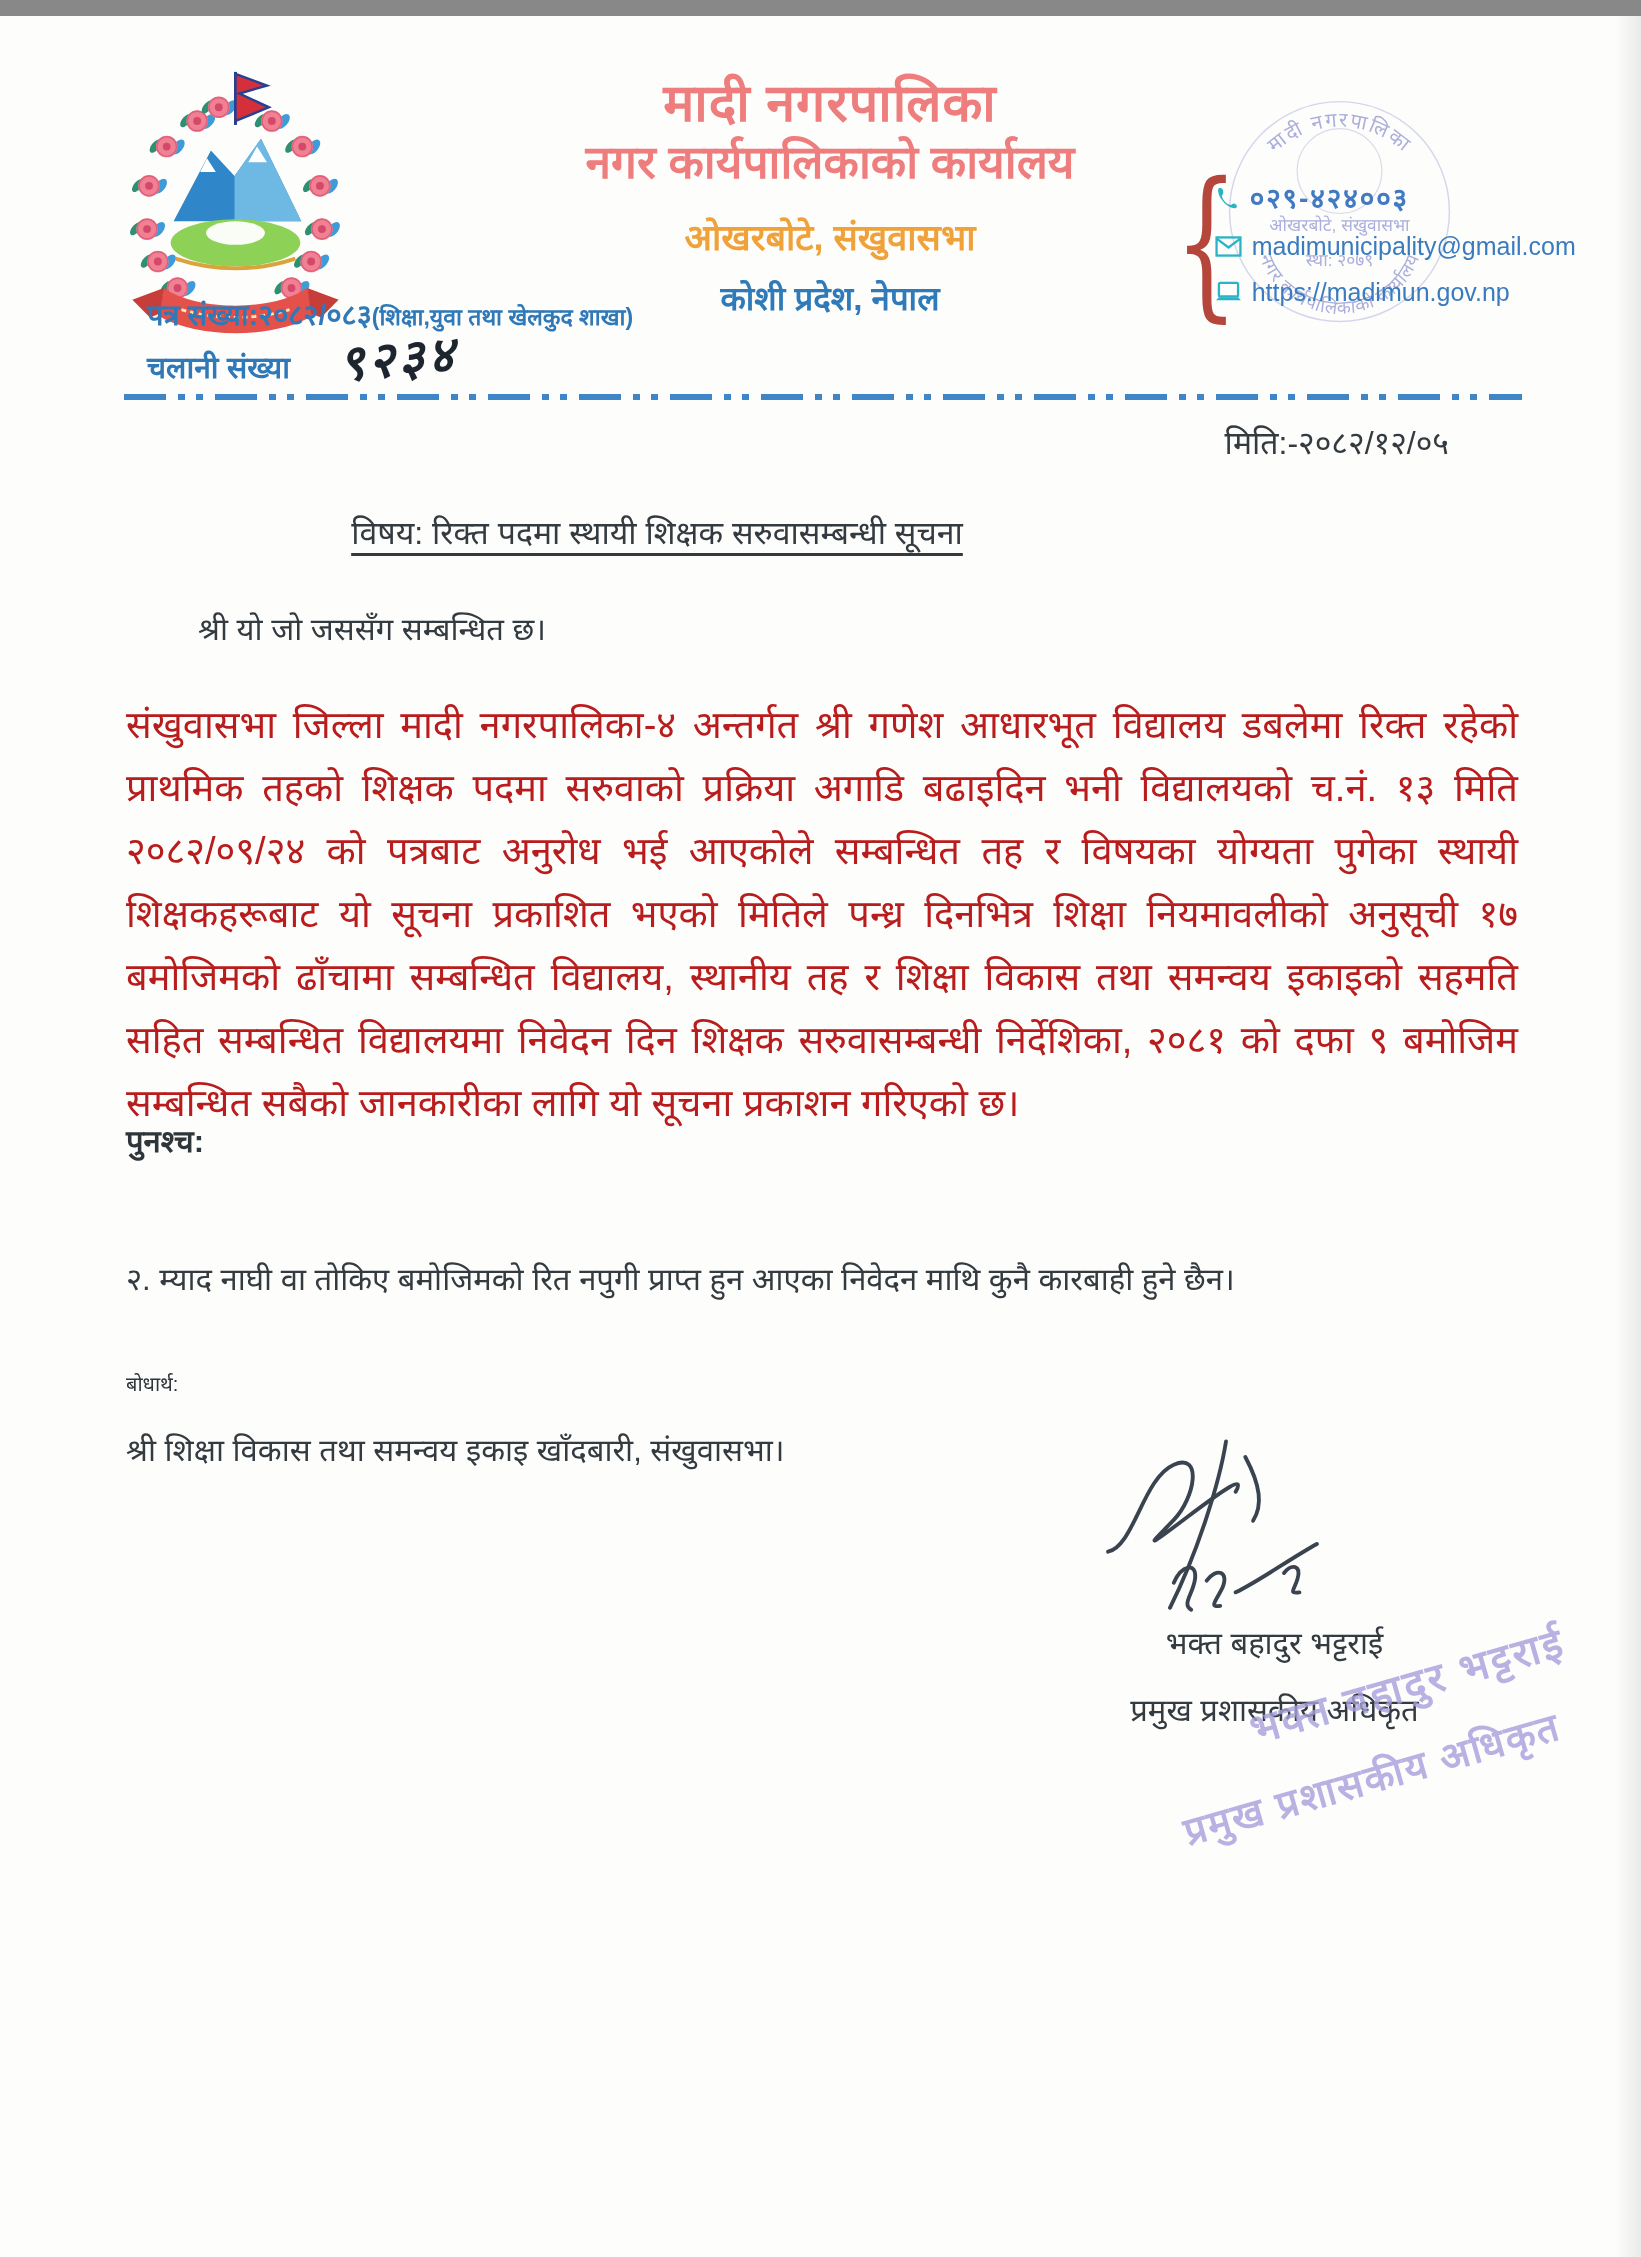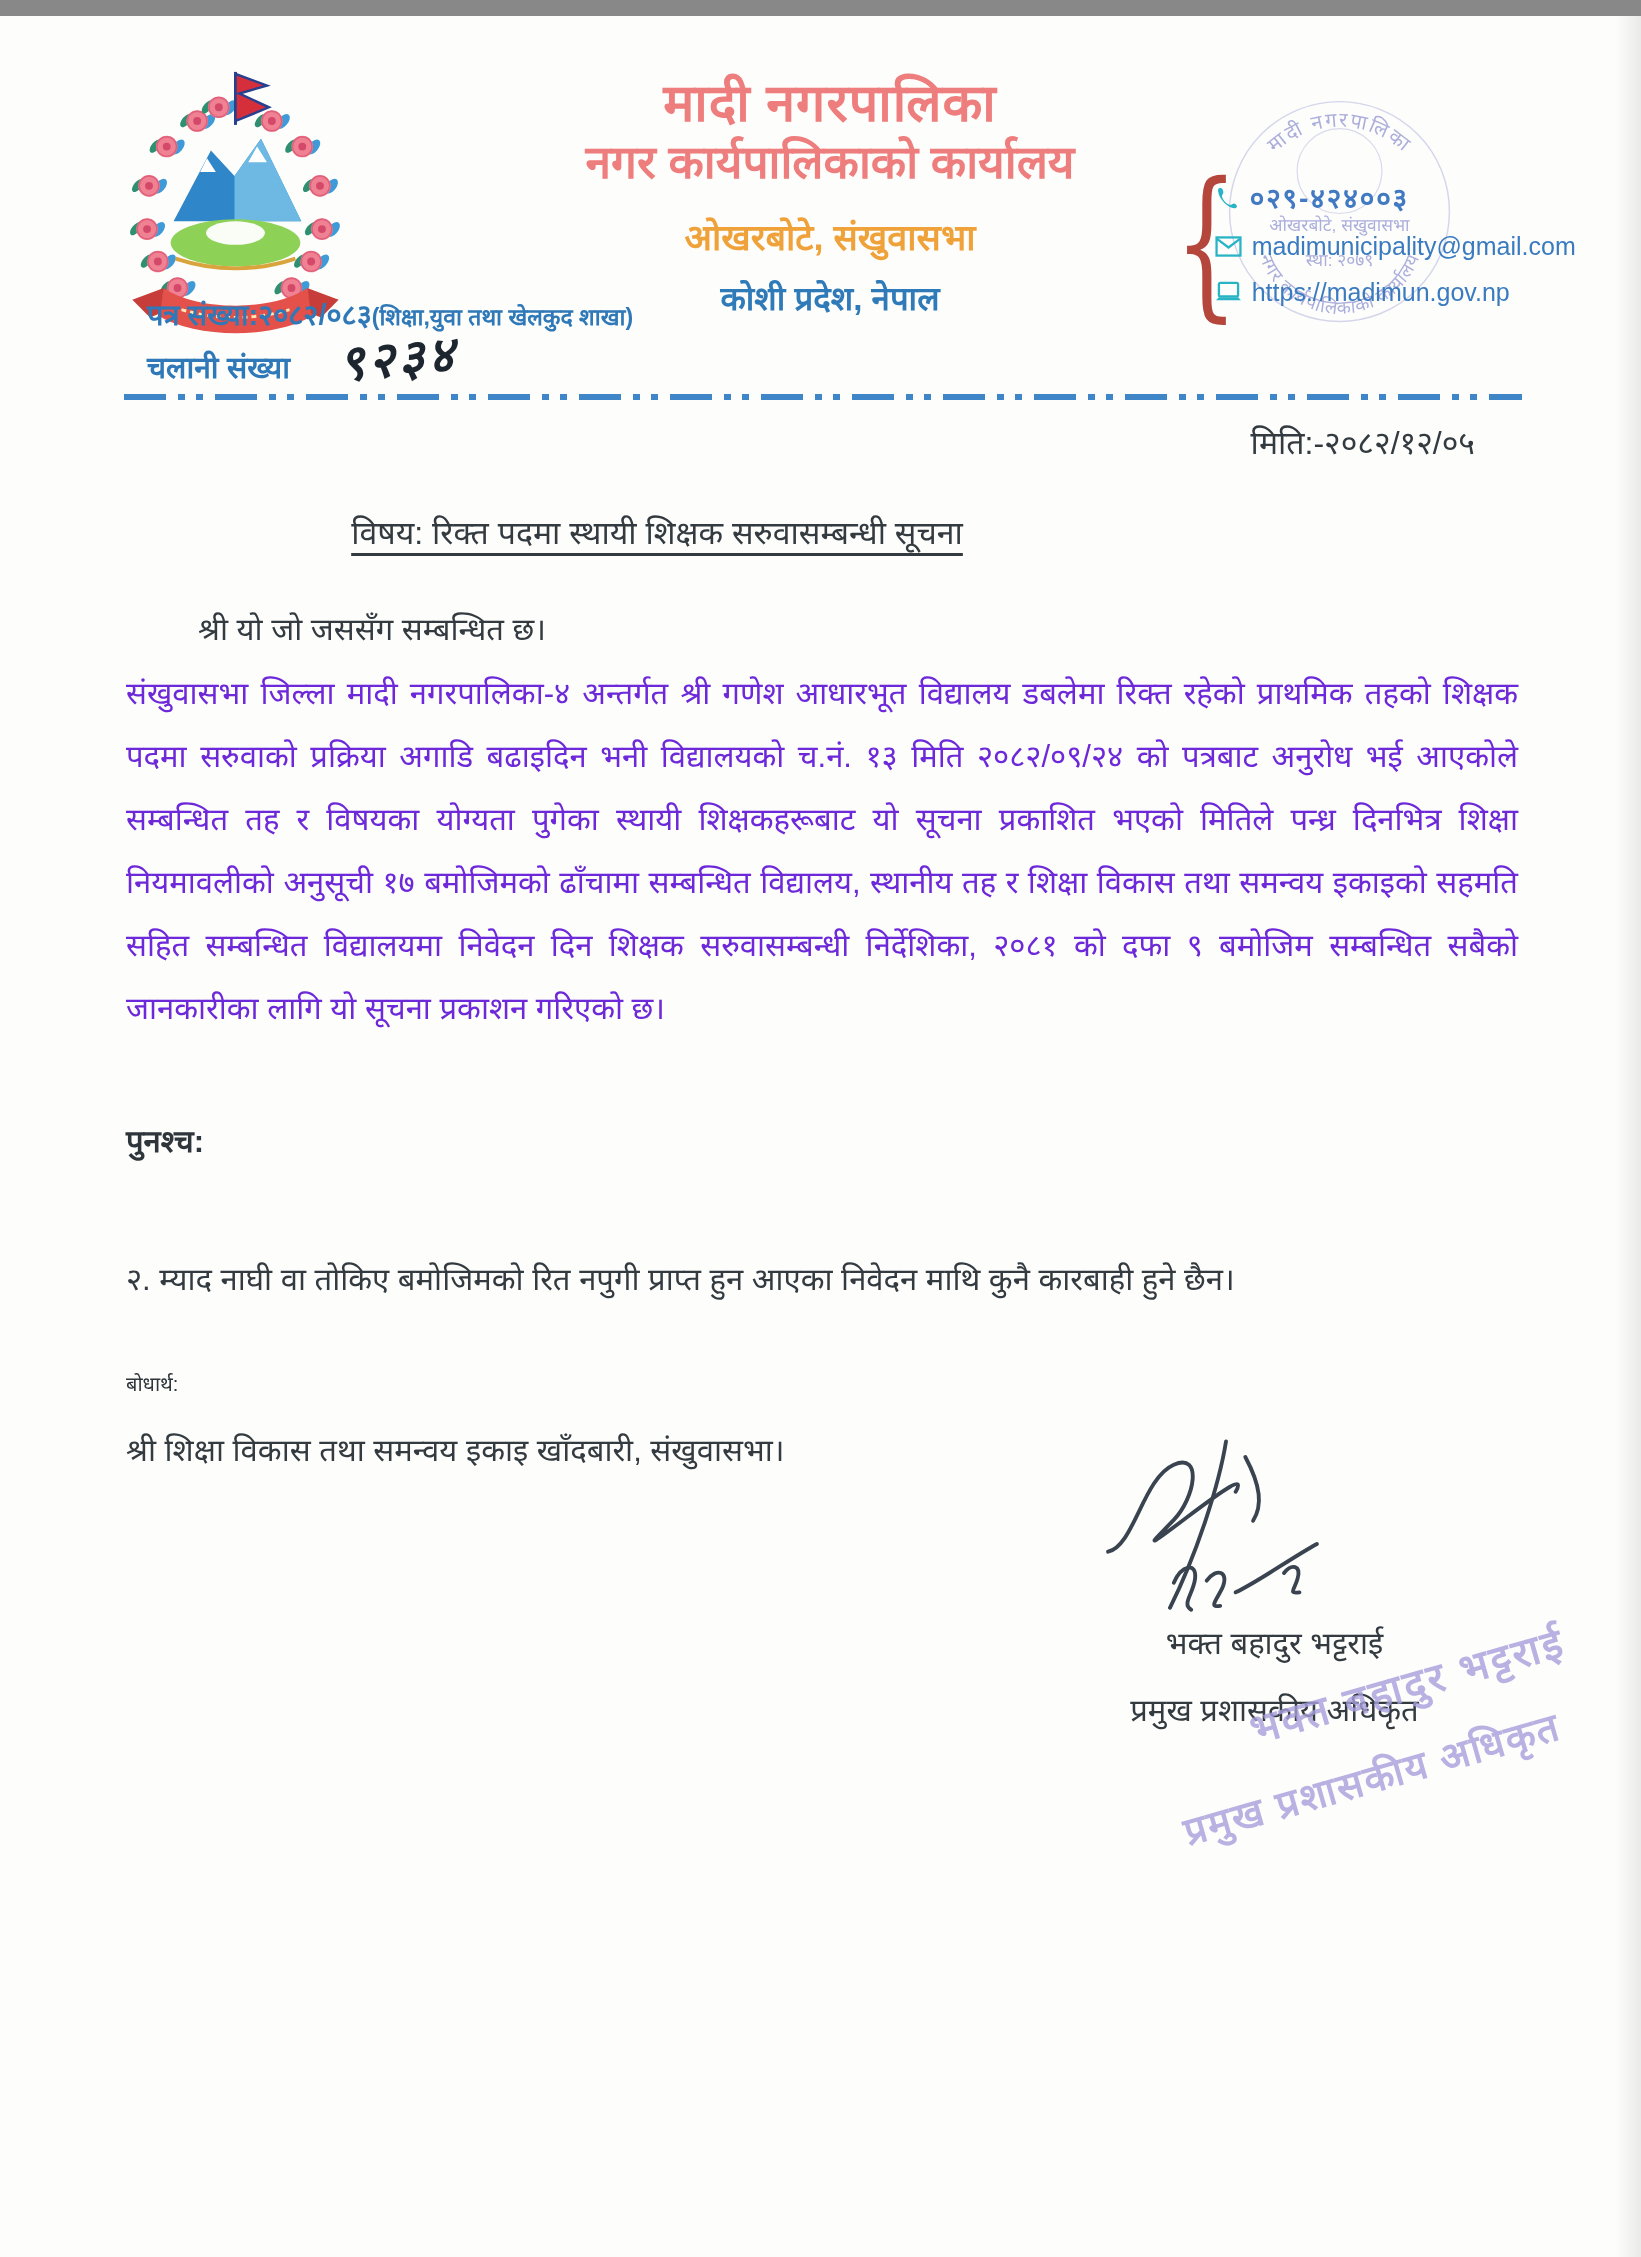--- a/index.html
+++ b/index.html
@@ -44,30 +44,30 @@
   .round-stamp{position:absolute;left:1218px;top:68px;opacity:.62;}
   
   .sep{
     position:absolute;left:124px;top:378px;width:1398px;height:5.8px;
     background:repeating-linear-gradient(to right,
       #3f86c9 0 42px, transparent 42px 54px,
       #3f86c9 54px 61px, transparent 61px 72px,
       #3f86c9 72px 79px, transparent 79px 91px);
   }
   
-  .dateline{position:absolute;left:992px;top:404px;width:483px;text-align:right;font-size:32px;color:#333b41;}
+  .dateline{position:absolute;left:966px;top:404px;width:483px;text-align:right;font-size:32px;color:#333b41;}
   .subject{
     position:absolute;left:126px;top:494px;width:1062px;text-align:center;
     font-size:32px;color:#333b41;
     text-decoration:underline;text-underline-offset:8.7px;
   }
   .salutation{position:absolute;left:198px;top:591px;font-size:31px;color:#333b41;}
   .bodypara{
-    position:absolute;left:126px;top:646px;width:1392px;
-    font-size:31px;line-height:63px;text-align:justify;color:#6d28d9;
+    position:absolute;left:126px;top:678px;width:1392px;
+    font-size:38px;line-height:63px;text-align:justify;color:#b91c1c;
   }
   .punashcha{position:absolute;left:126px;top:1103px;font-size:31px;font-weight:bold;color:#2e363c;}
   .ps-item{
     position:absolute;left:126px;width:1398px;
     font-size:31px;line-height:63px;text-align:justify;color:#333b41;
     padding-left:72px;text-indent:-72px;box-sizing:border-box;
   }
   .ps1{top:1162px;}
   .ps2{top:1232px;}
   .bodharth{position:absolute;left:126px;top:1354px;font-size:20px;font-weight:normal;color:#2e363c;}

